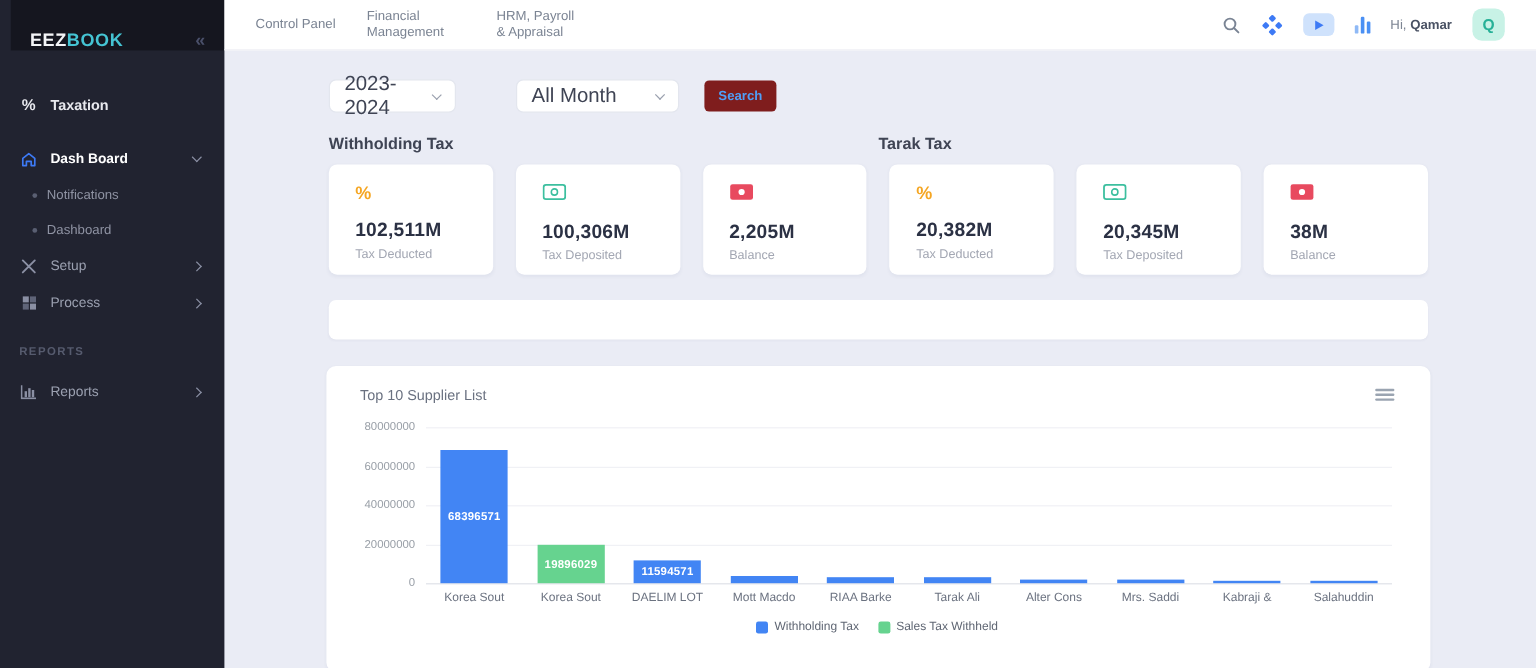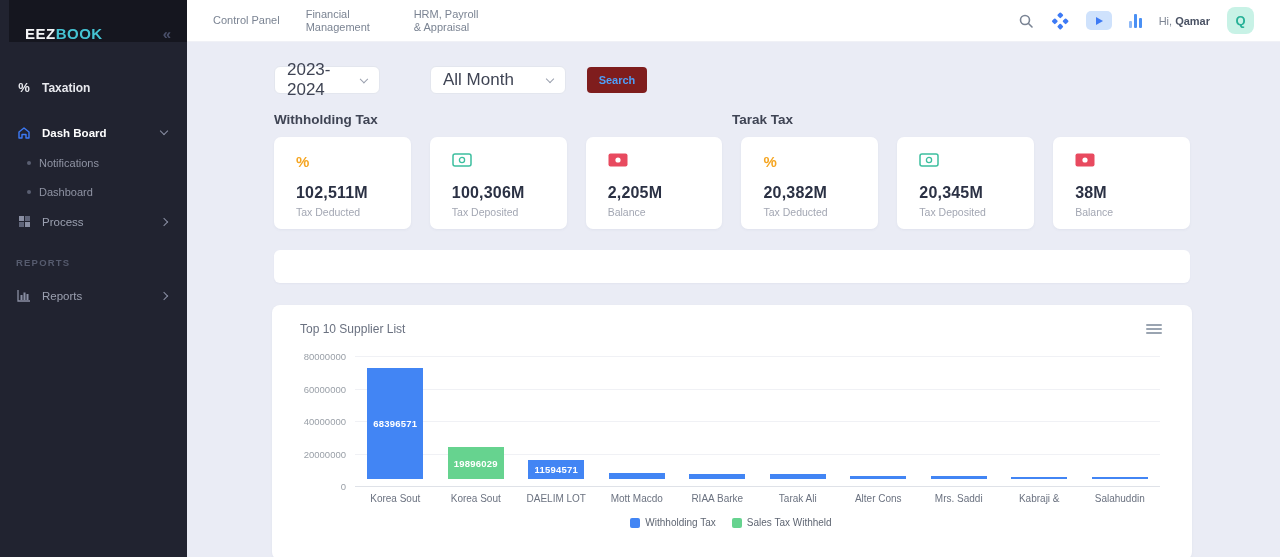--- a/index.html
+++ b/index.html
@@ -70,21 +70,21 @@
   .chart-card { width:920px; height:255px; background:#fff; border-radius:8px; margin-left:-2px; padding:17px 30px 0 28px; box-shadow:0 1px 3px rgba(40,50,90,.05); position:relative; }
   .chart-head { display:flex; justify-content:space-between; align-items:flex-start; }
   .chart-title { font-size:12px; color:#6a7180; }
   .burger { width:16px; cursor:pointer; padding-top:2px; }
   .burger i { display:block; height:2px; background:#9aa4b1; margin-bottom:2px; border-radius:1px; }
 
   .plot-wrap { position:relative; margin:20px 0 0 55px; width:805px; height:130px; }
   .gridline { position:absolute; left:0; right:0; height:1px; background:#f0f1f5; }
   .gridline.base { background:#dfe2e8; }
   .ytick { position:absolute; right:calc(100% + 9px); transform:translateY(-50%); font-size:9.5px; color:#9aa0a8; white-space:nowrap; }
-  .bars-row { position:absolute; left:0; bottom:7px; width:100%; height:130px; display:flex; align-items:flex-end; }
+  .bars-row { position:absolute; left:0; bottom:0; width:100%; height:130px; display:flex; align-items:flex-end; }
   .bar-slot { flex:1; display:flex; justify-content:center; align-items:flex-end; height:100%; }
   .bar { width:56px; display:flex; align-items:center; justify-content:center; }
   .bar-label { font-size:9.5px; font-weight:bold; color:#fff; letter-spacing:.2px; }
   .cats-row { display:flex; width:805px; margin-left:55px; margin-top:7px; }
   .cat { flex:1; text-align:center; font-size:10px; color:#6b7280; white-space:nowrap; }
   .legend { display:flex; justify-content:center; gap:16px; margin-top:13px; }
   .legend-item { display:flex; align-items:center; gap:5px; font-size:10px; color:#5f6673; cursor:pointer; }
   .swatch { width:10px; height:10px; border-radius:2px; display:inline-block; }
 </style>
 </head>
@@ -111,20 +111,29 @@
       <span class="side-label">Dash Board</span>
       <span class="chev down"></span>
     </div>
     <div class="sub-row">
       <span class="dot"></span>
       <span class="sub-label">Notifications</span>
     </div>
     <div class="sub-row">
       <span class="dot"></span>
       <span class="sub-label">Dashboard</span>
+    </div>
+    <div class="side-row">
+      <span class="ic">
+        <svg width="14" height="14" viewBox="0 0 14 14">
+            <path d="M2 2 L7 7 M12 2 L2 12 M7 7 L12 12" stroke="#8a8fa3" stroke-width="1.6" stroke-linecap="round"></path>
+          </svg>
+      </span>
+      <span class="side-label">Setup</span>
+      <span class="chev right"></span>
     </div>
     <div class="side-row">
       <span class="ic">
         <svg width="13" height="13" viewBox="0 0 13 13">
             <rect x="1" y="1" width="5" height="5" fill="#8a8fa3"></rect>
             <rect x="7" y="1" width="5" height="5" fill="#5f6478"></rect>
             <rect x="1" y="7" width="5" height="5" fill="#5f6478"></rect>
             <rect x="7" y="7" width="5" height="5" fill="#8a8fa3"></rect>
           </svg>
       </span>

